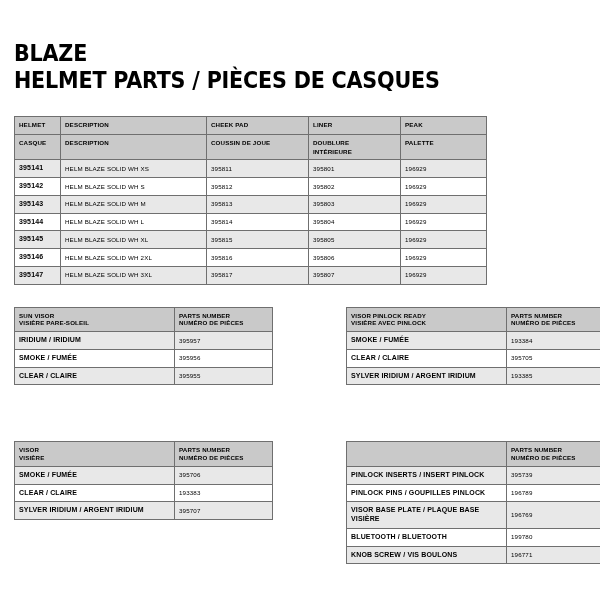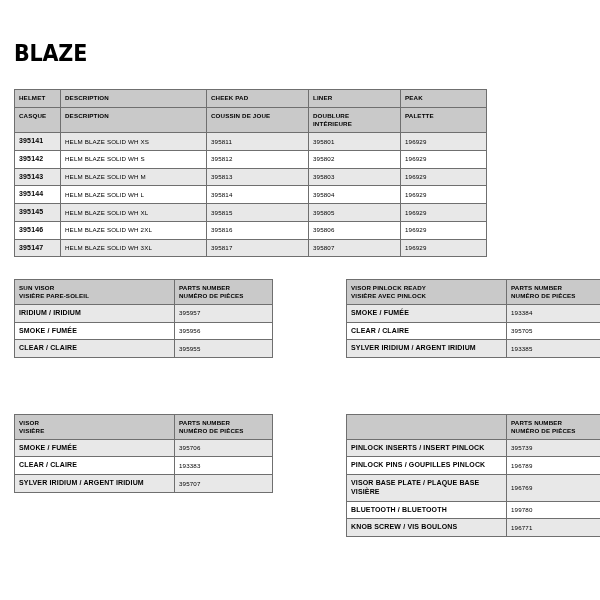--- a/index.html
+++ b/index.html
@@ -114,20 +114,21 @@
   .spacer-lg { height: 56px; }
   .two-line { line-height: 1.35; }
 </style>
 </head>
 <body>
 
 <div class="page">
 
   <div class="title-block">
     <div class="title-line">BLAZE</div>
+    <div class="title-line">HELMET PARTS / PIÈCES DE CASQUES</div>
   </div>
 
   <table id="main-table">
     <colgroup>
       <col class="c1">
         <col class="c2">
         <col class="c3">
         <col class="c4">
         <col class="c5">
     </colgroup>

